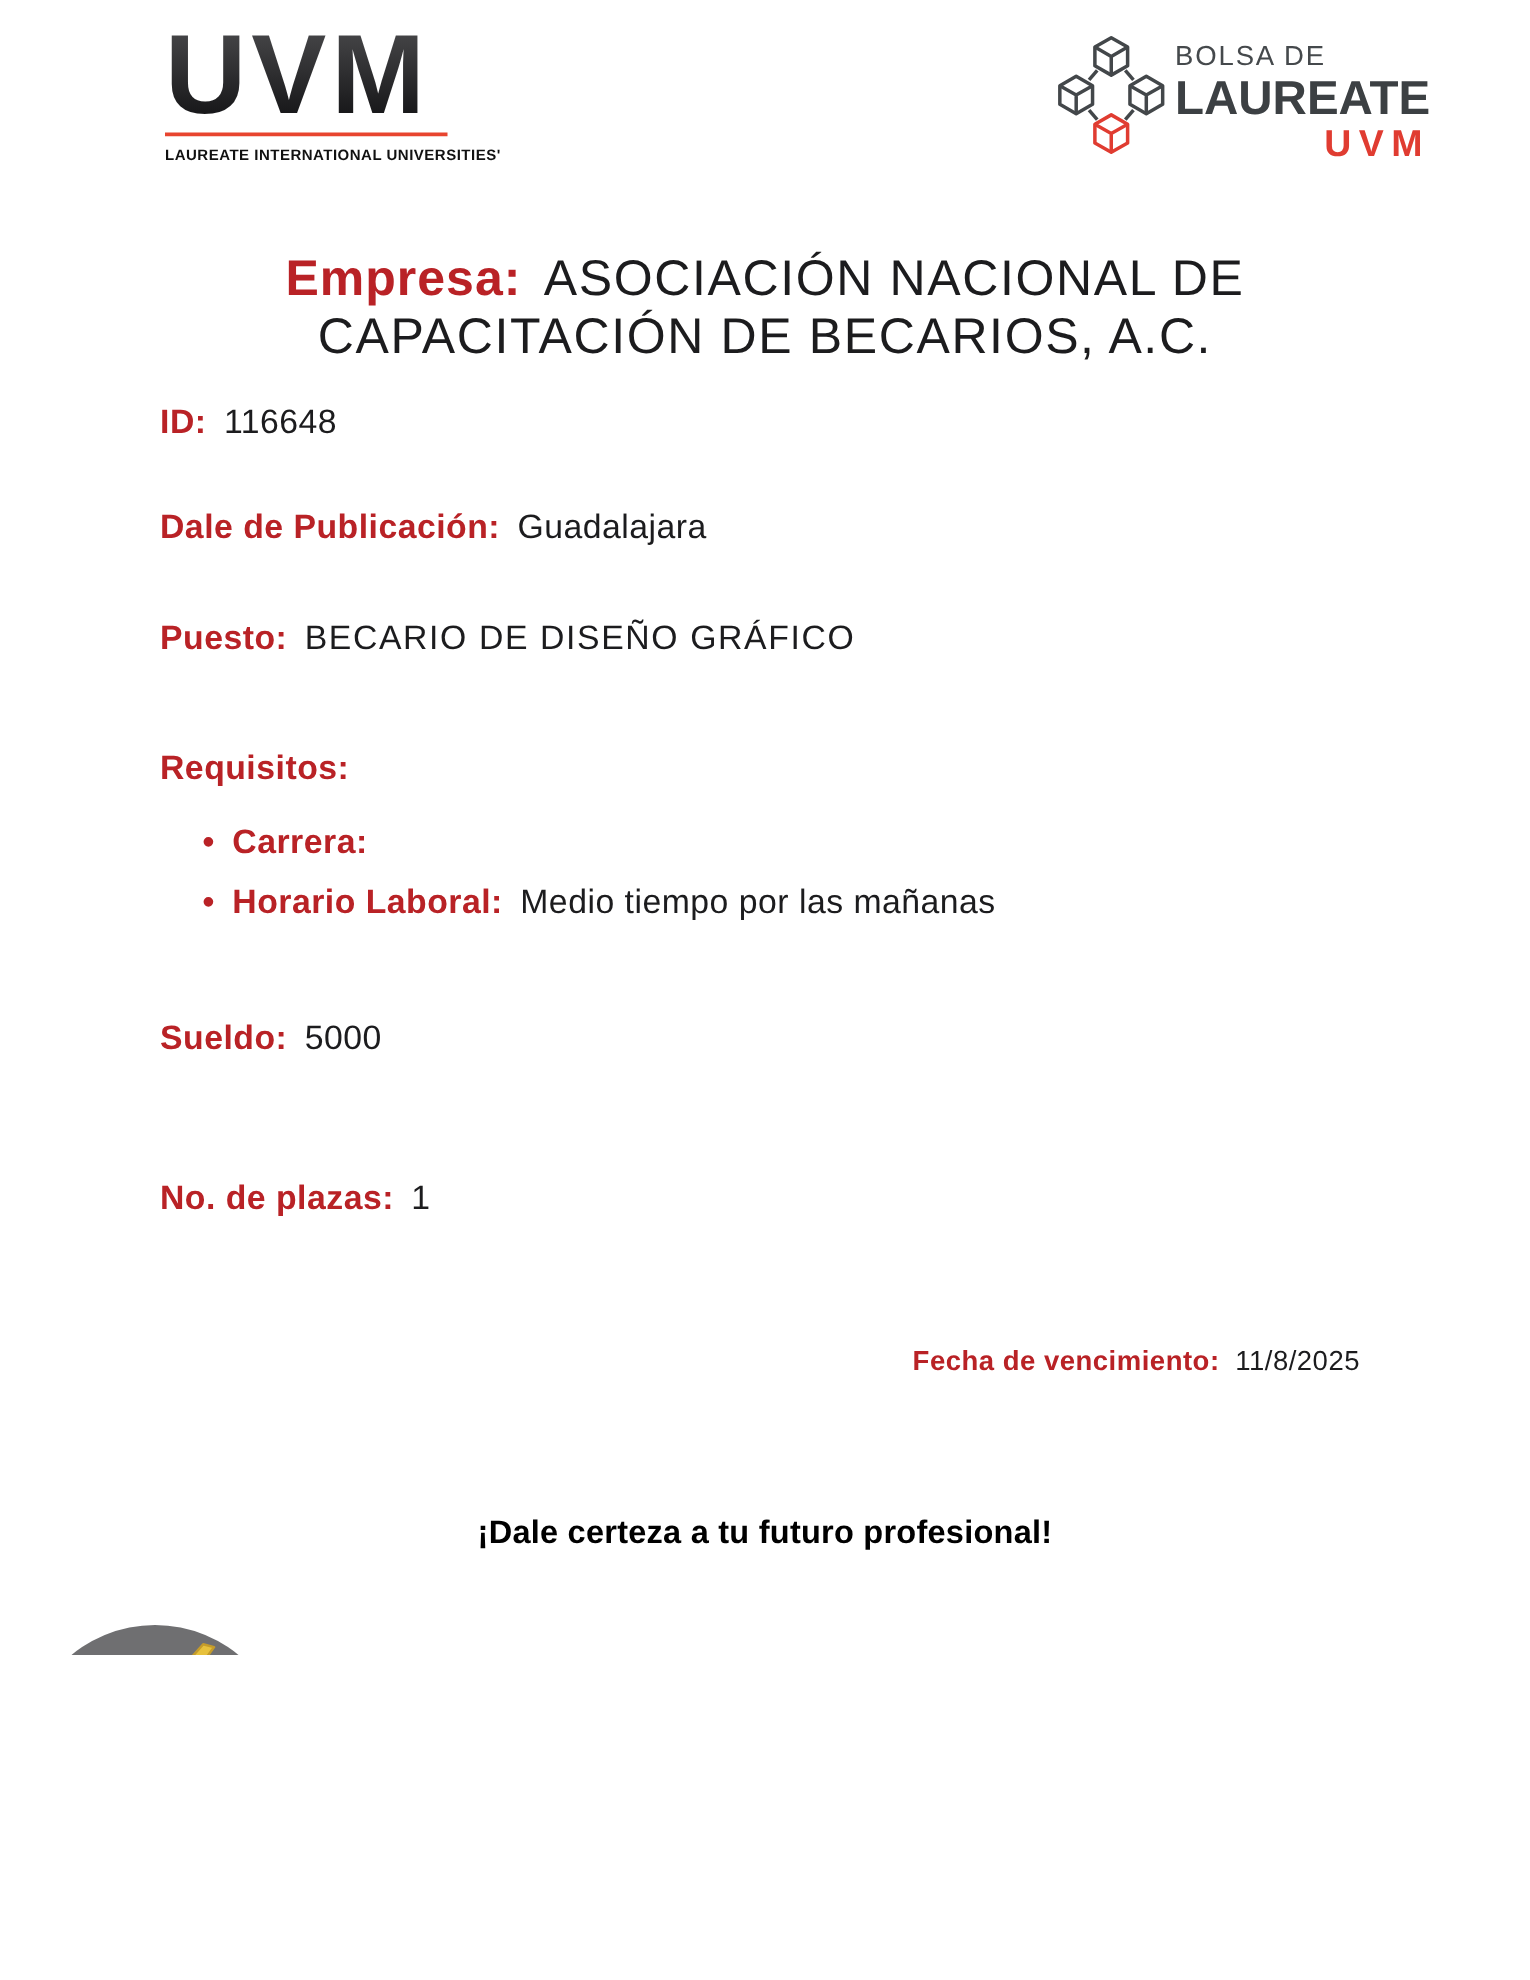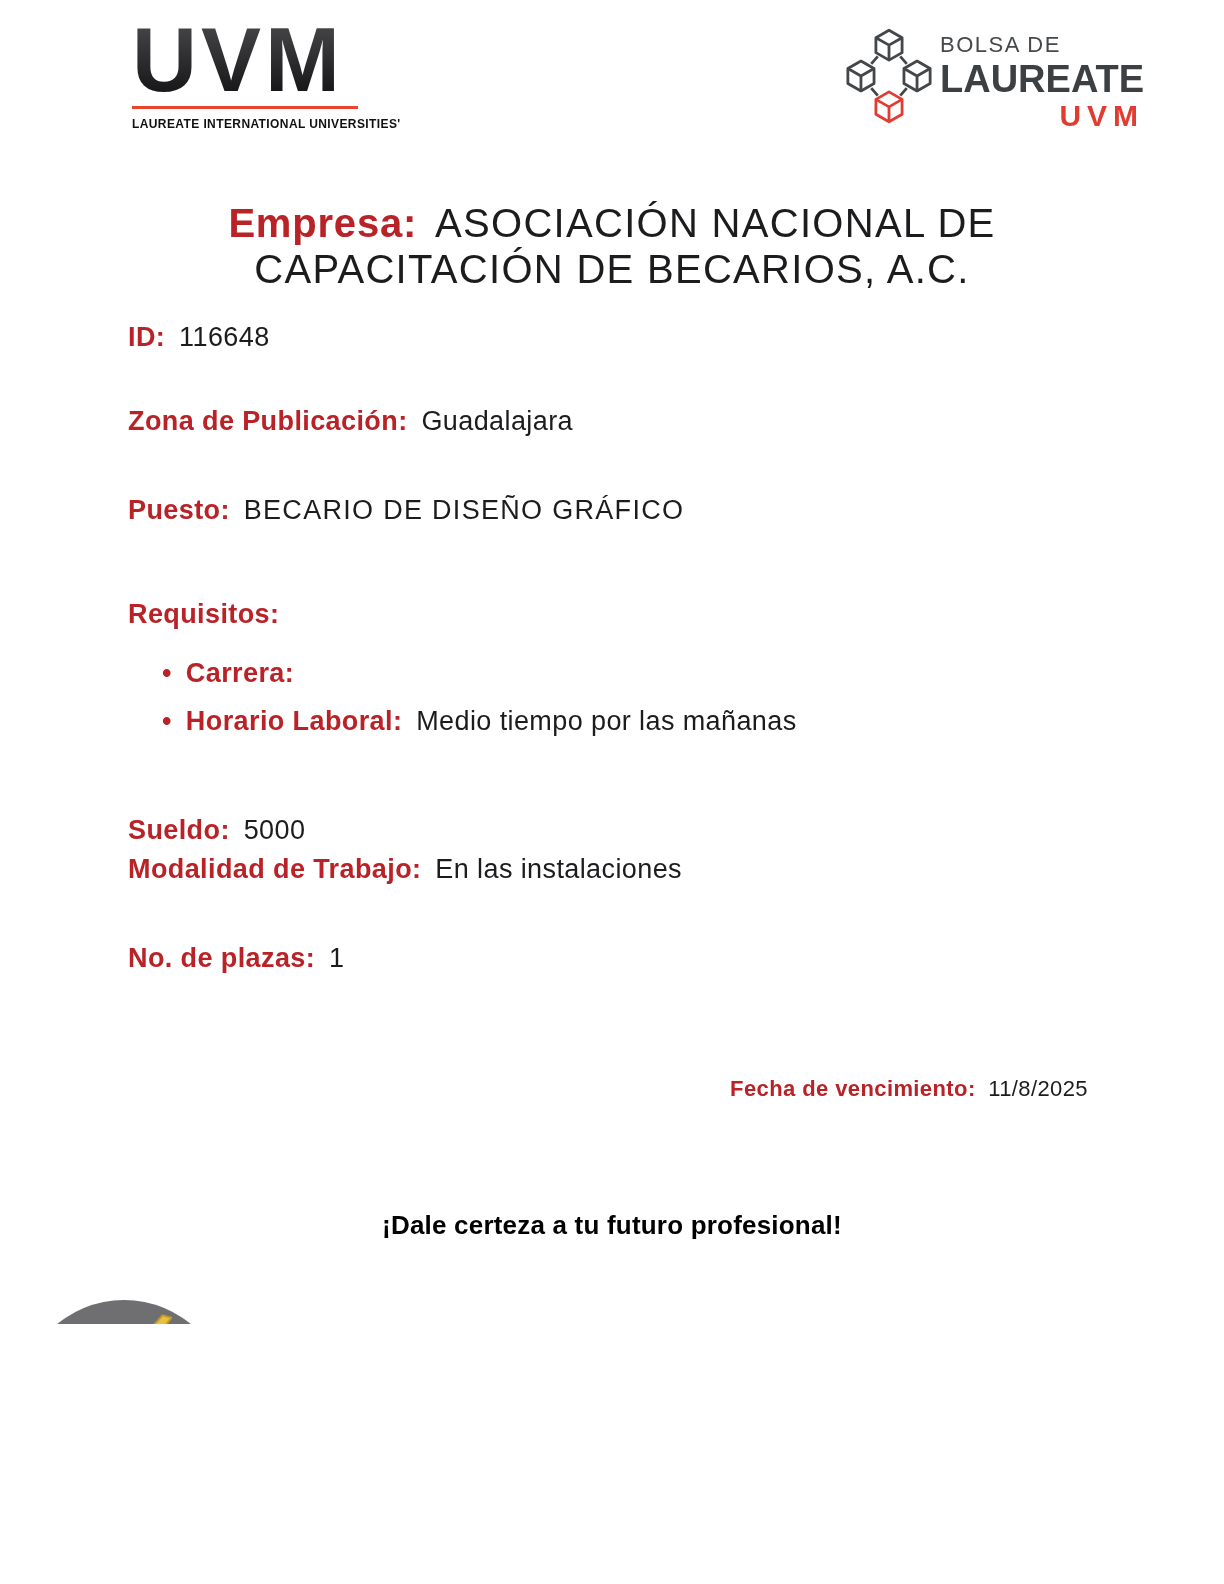--- a/index.html
+++ b/index.html
@@ -102,21 +102,21 @@
     <span class="label">Empresa:</span>
     <span class="upper">ASOCIACIÓN NACIONAL DE CAPACITACIÓN DE BECARIOS, A.C.</span>
   </div>
 
   <div class="field" style="top:320px;">
     <span class="label">ID:</span>
     <span>116648</span>
   </div>
 
   <div class="field" style="top:404px;">
-    <span class="label">Zona de Publicación:</span>
+    <span class="label">Dale de Publicación:</span>
     <span>Guadalajara</span>
   </div>
 
   <div class="field" style="top:493px;">
     <span class="label">Puesto:</span>
     <span class="upper">BECARIO DE DISEÑO GRÁFICO</span>
   </div>
 
   <div class="field" style="top:597px;">
     <span class="label">Requisitos:</span>
@@ -137,24 +137,20 @@
         <span>Medio tiempo por las mañanas</span>
       </span>
     </div>
   </div>
 
   <div class="field" style="top:813px;">
     <span class="label">Sueldo:</span>
     <span>5000</span>
   </div>
 
-  <div class="field" style="top:852px;">
-    <span class="label">Modalidad de Trabajo:</span>
-    <span>En las instalaciones</span>
-  </div>
 
   <div class="field" style="top:941px;">
     <span class="label">No. de plazas:</span>
     <span>1</span>
   </div>
 
   <div class="fecha">
     <span class="label">Fecha de vencimiento:</span>
     <span>11/8/2025</span>
   </div>

